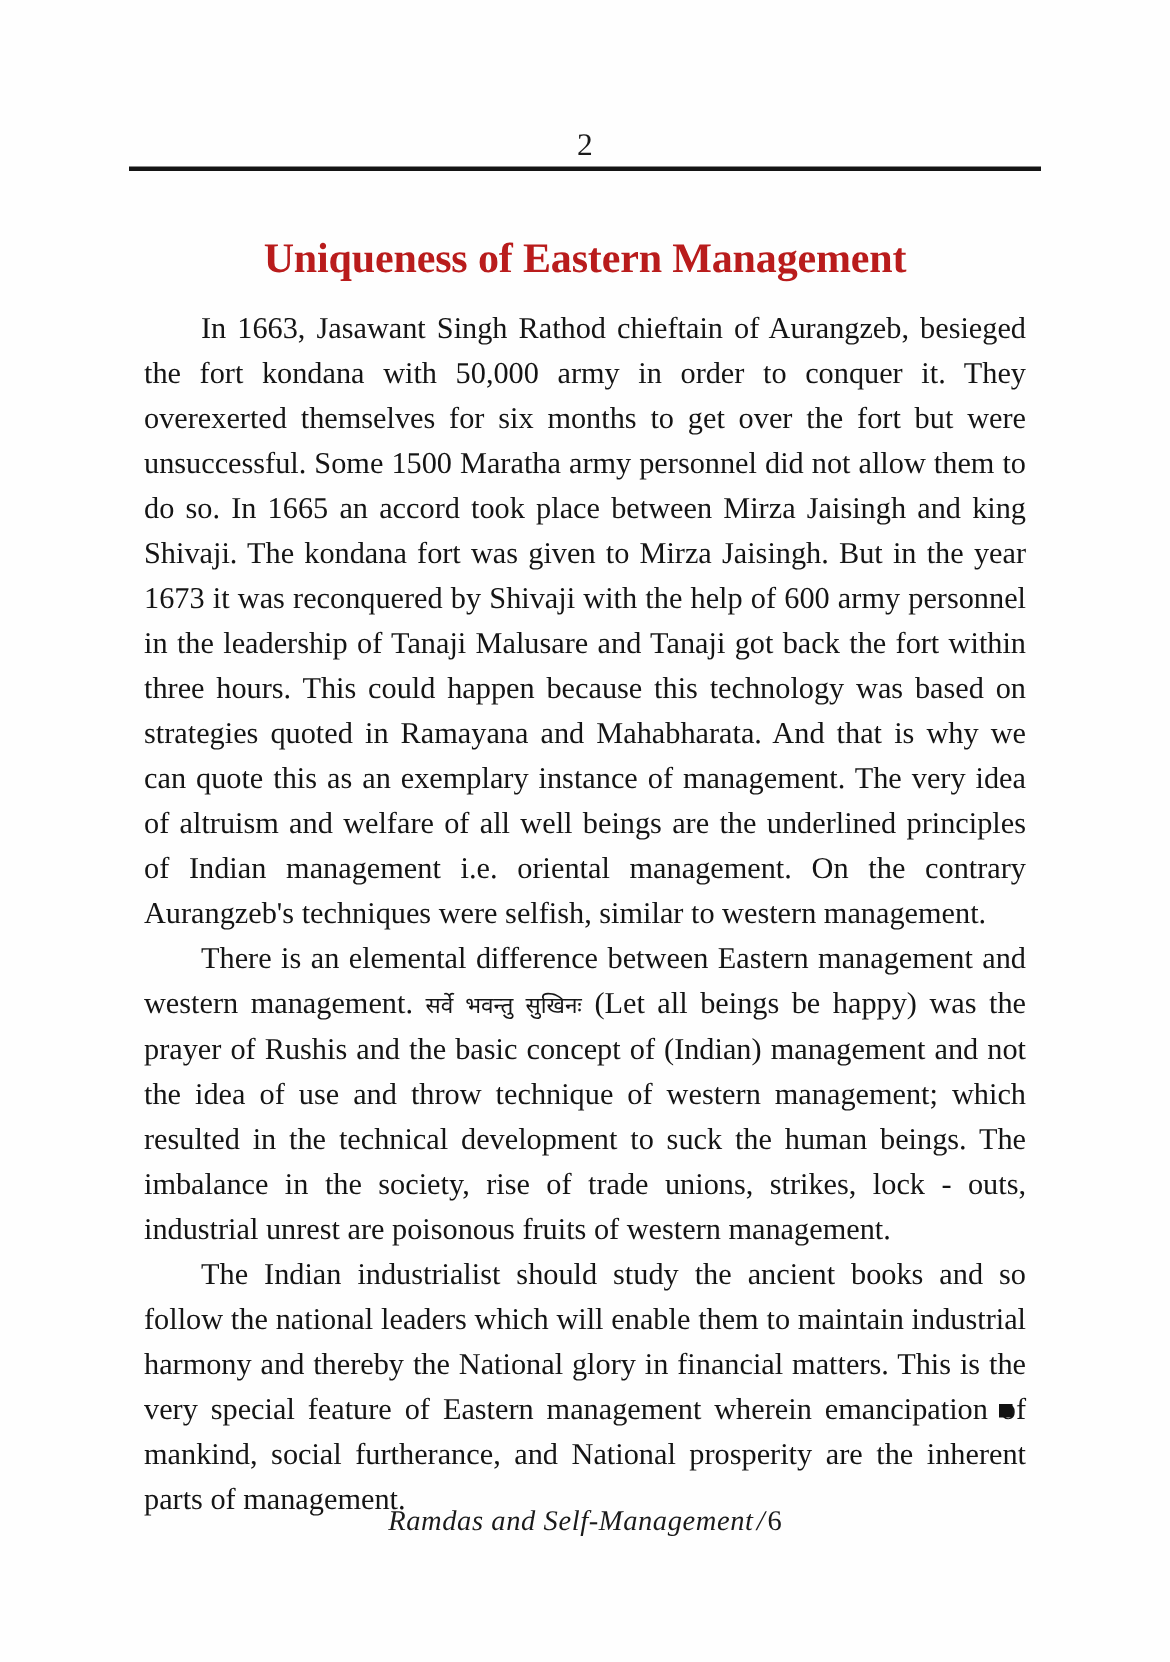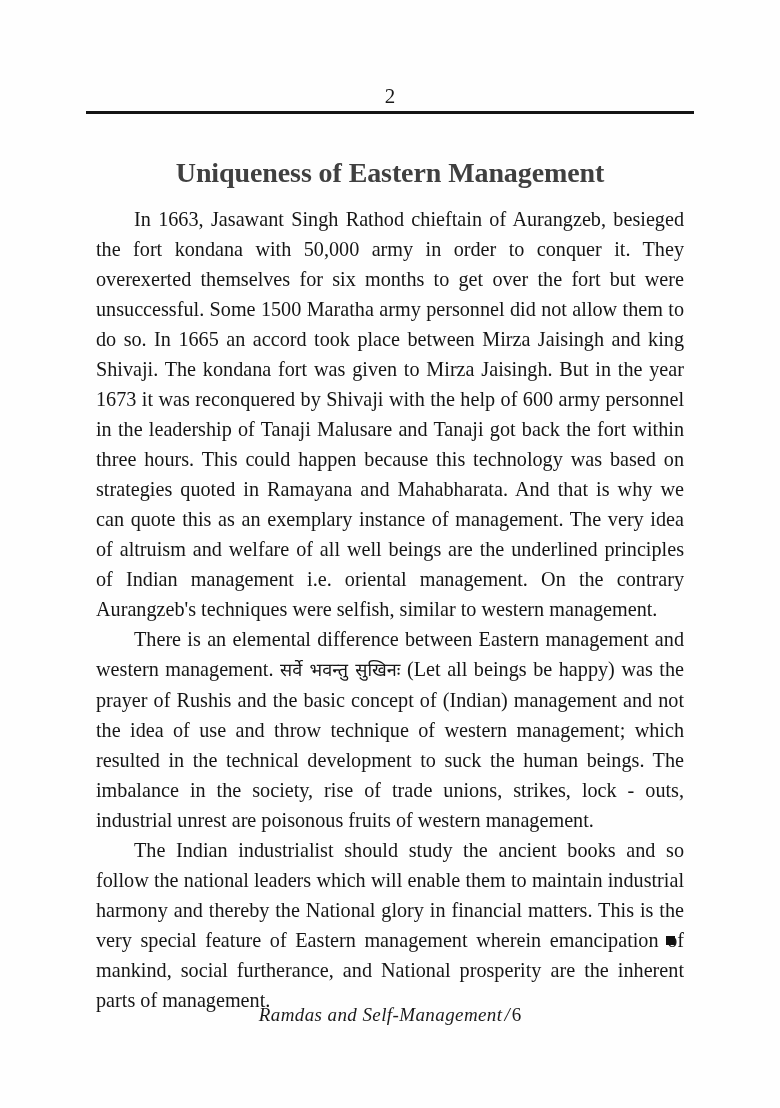--- a/index.html
+++ b/index.html
@@ -44,21 +44,21 @@
   .chapter-title {
     position: absolute;
     left: 86px;
     top: 137px;
     width: 608px;
     text-align: center;
     font-size: 28px;
     font-weight: bold;
     line-height: 34px;
     letter-spacing: -0.1px;
-    color: #404040;
+    color: #b91c1c;
   }
 
   
   .body-col {
     position: absolute;
     left: 96px;
     top: 204px;
     width: 588px;
   }
   .para {
@@ -69,21 +69,21 @@
     line-height: 30px;
     text-indent: 38px;
     color: #151515;
     hyphens: none;
   }
   .para + .para {
     margin-top: 0;
   }
   .para .sanskrit {
     font-family: "DejaVu Sans", sans-serif;
-    font-size: 18px;
+    font-size: 15px;
   }
   .para:last-of-type {
     position: relative;
   }
 
   
   .end-marker {
     position: absolute;
     left: 666px;
     top: 936px;

